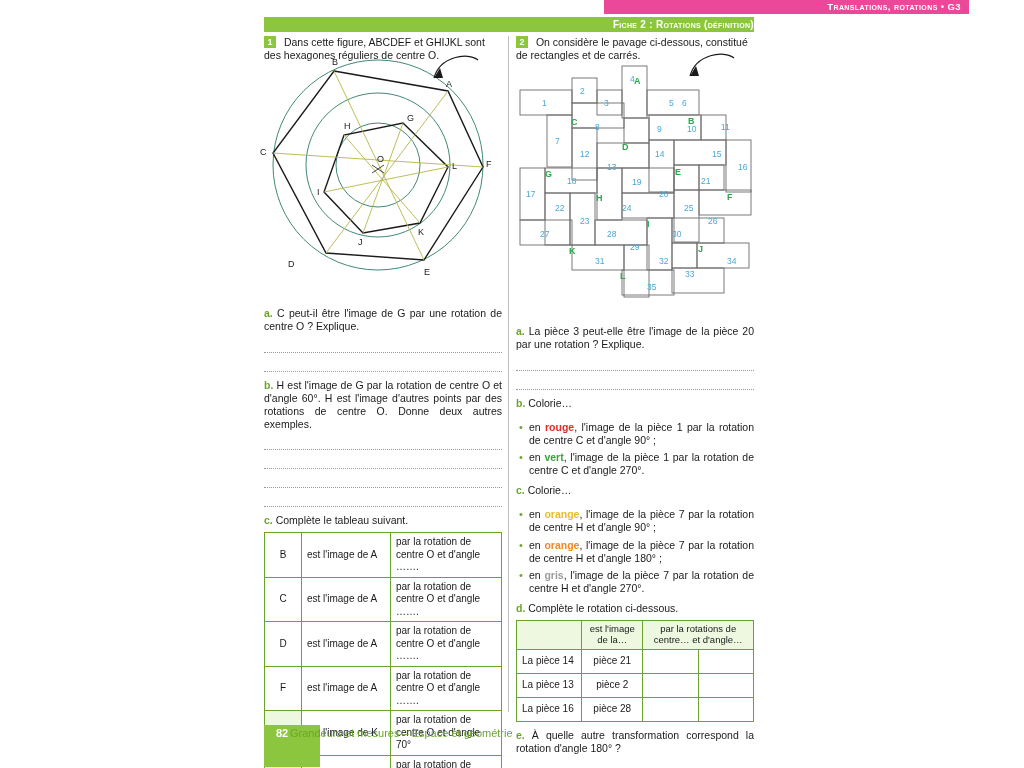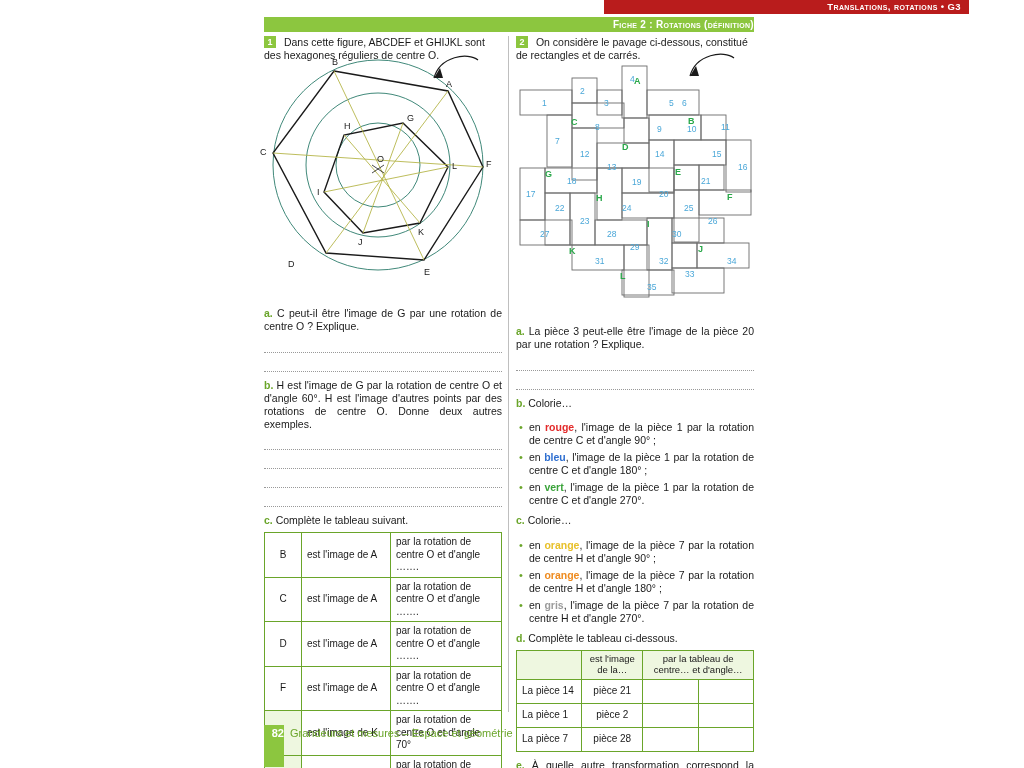--- a/index.html
+++ b/index.html
@@ -1,20 +1,20 @@
 <!DOCTYPE html>
 <html><head>
 <meta charset="utf-8">
 <style>
   html,body{margin:0;padding:0;background:#ffffff;}
   body{width:1024px;height:768px;position:relative;font-family:"Liberation Sans",sans-serif;color:#1a1a1a;overflow:hidden;}
   .page{position:absolute;left:0;top:0;width:1024px;height:768px;}
 
   
-  .topbar{position:absolute;left:604px;top:0;width:365px;height:14px;background:#b91c1c;}
+  .topbar{position:absolute;left:604px;top:0;width:365px;height:14px;background:#ec4899;}
   .topbar .t{position:absolute;right:8px;top:1px;font-size:9.5px;font-weight:bold;color:#ffffff;letter-spacing:.4px;font-variant:small-caps;}
 
   
   .fiche{position:absolute;left:264px;top:17px;width:490px;height:15px;background:#8cc63f;}
   .fiche .ft{position:absolute;left:0;top:2px;width:490px;text-align:right;font-size:10px;font-weight:bold;color:#ffffff;letter-spacing:.3px;font-variant:small-caps;}
 
   .col{position:absolute;top:36px;width:238px;font-size:10.5px;line-height:1.25;}
   .colL{left:264px;}
   .colR{left:516px;}
   .divider{position:absolute;left:508px;top:36px;width:1px;height:676px;background:#bfbfbf;}
@@ -47,21 +47,21 @@
   .tbl2{width:238px;}
   .tbl2 th{background:#eef7e0;font-weight:normal;text-align:center;font-size:9.5px;line-height:1.15;}
   .tbl2 td{height:17px;}
   .tbl2 td.p1{width:66px;border-radius:6px;}
   .tbl2 td.p2{width:58px;text-align:center;}
   .tbl2 td.p3{width:56px;}
   .tbl2 td.p4{width:56px;}
 
   
   .foot{position:absolute;left:264px;top:725px;width:500px;height:20px;}
-  .foot .num{position:absolute;left:0;top:0;width:20px;height:42px;background:#8cc63f;color:#fff;font-size:11px;font-weight:bold;text-align:right;line-height:16px;}
+  .foot .num{position:absolute;left:0;top:0;width:44px;height:42px;background:#8cc63f;color:#fff;font-size:11px;font-weight:bold;text-align:left;line-height:16px;padding-left:12px;}
   .foot .ftxt{position:absolute;left:26px;top:2px;font-size:11px;font-weight:normal;color:#6aa52a;}
 
   svg{display:block;}
   .figL{position:absolute;left:258px;top:55px;}
   .figR{position:absolute;left:512px;top:52px;}
   .arrowL{position:absolute;left:430px;top:52px;}
 </style>
 </head>
 <body>
 
@@ -162,23 +162,20 @@
 
     <div class="q">
       <b>b.</b>
       <span>Colorie…</span>
     </div>
     <ul class="bul">
       <li>
         <span>en </span><span class="c-rouge">rouge</span><span>, l'image de la pièce 1 par la rotation de centre C et d'angle 90° ;</span>
       </li>
       <li>
-        <span>en </span><span class="c-bleu">bleu</span><span>, l'image de la pièce 1 par la rotation de centre C et d'angle 180° ;</span>
-      </li>
-      <li>
         <span>en </span><span class="c-vert">vert</span><span>, l'image de la pièce 1 par la rotation de centre C et d'angle 270°.</span>
       </li>
     </ul>
 
     <div class="q">
       <b>c.</b>
       <span>Colorie…</span>
     </div>
     <ul class="bul">
       <li>
@@ -187,44 +184,44 @@
       <li>
         <span>en </span><span class="c-orange">orange</span><span>, l'image de la pièce 7 par la rotation de centre H et d'angle 180° ;</span>
       </li>
       <li>
         <span>en </span><span class="c-gris">gris</span><span>, l'image de la pièce 7 par la rotation de centre H et d'angle 270°.</span>
       </li>
     </ul>
 
     <div class="q">
       <b>d.</b>
-      <span>Complète le tableau ci-dessous.</span>
+      <span>Complète le rotation ci-dessous.</span>
     </div>
 
     <table class="tb tbl2">
       <tbody>
           <tr>
         <th></th>
         <th>est l'image de la…</th>
-        <th colspan="2">par la tableau de centre… et d'angle…</th>
+        <th colspan="2">par la rotations de centre… et d'angle…</th>
       </tr>
       <tr>
         <td class="p1">La pièce 14</td>
         <td class="p2">pièce 21</td>
         <td class="p3"></td>
         <td class="p4"></td>
       </tr>
       <tr>
-        <td class="p1">La pièce 1</td>
+        <td class="p1">La pièce 13</td>
         <td class="p2">pièce 2</td>
         <td class="p3"></td>
         <td class="p4"></td>
       </tr>
       <tr>
-        <td class="p1">La pièce 7</td>
+        <td class="p1">La pièce 16</td>
         <td class="p2">pièce 28</td>
         <td class="p3"></td>
         <td class="p4"></td>
       </tr>
     </tbody>
       </table>
 
     <div class="q">
       <b>e.</b>
       <span>À quelle autre transformation correspond la rotation d'angle 180° ?</span>

